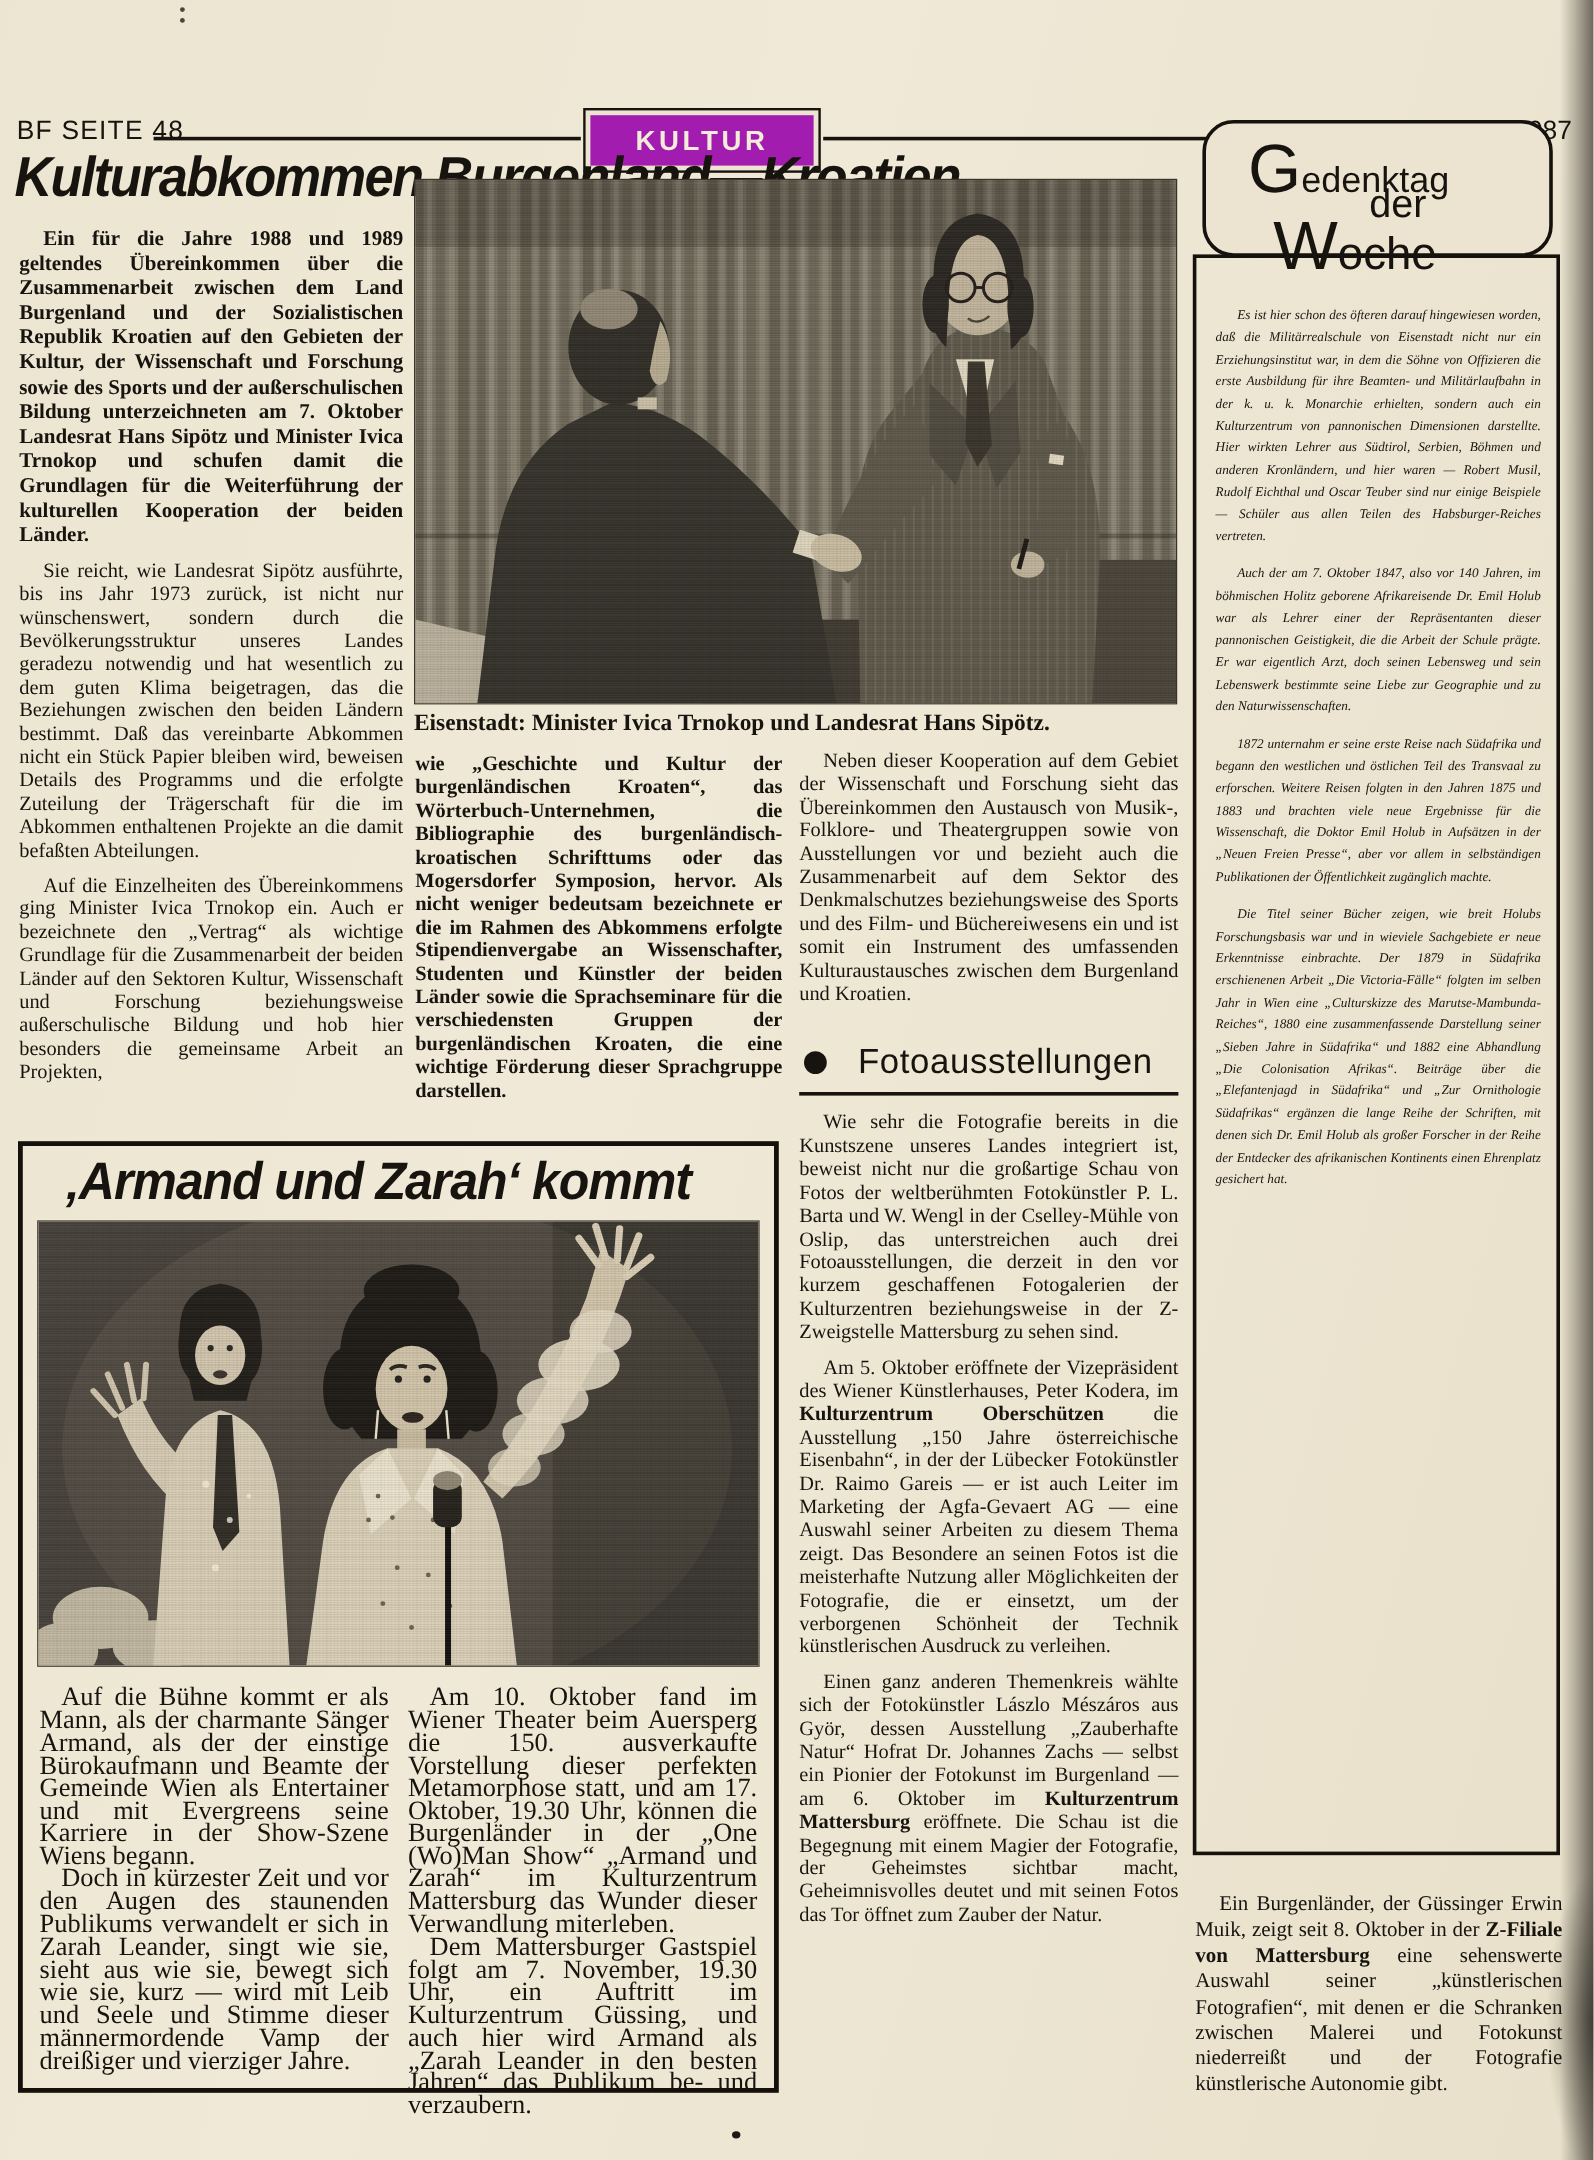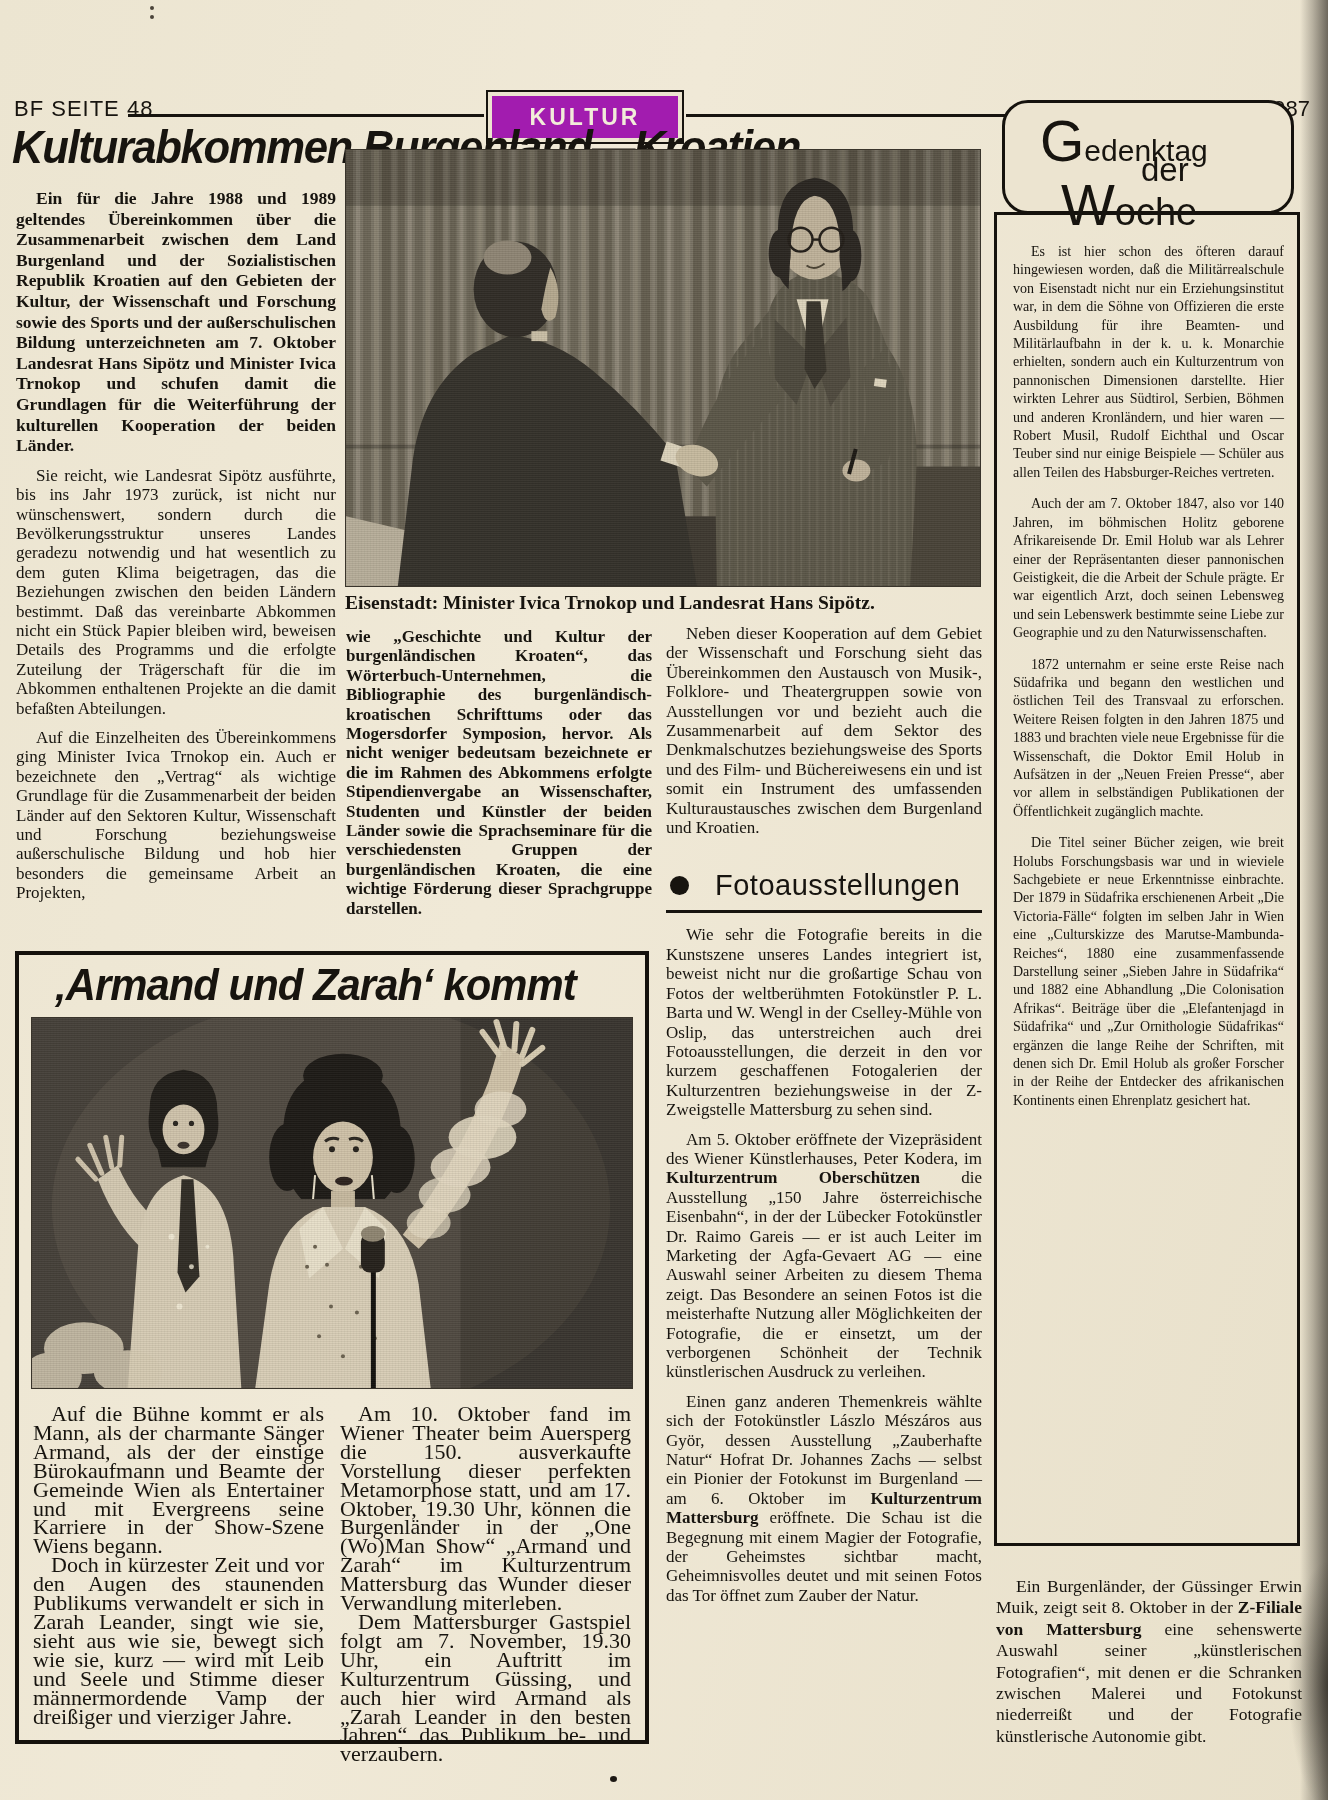--- a/index.html
+++ b/index.html
@@ -61,21 +61,21 @@
 
   
   .sidebar-box { left:994px; top:212px; width:306px; height:1334px; border:3px solid #15120d; }
   .sidebar-title-box { left:1002px; top:100px; width:292px; height:114px; border:3px solid #15120d; border-radius:26px; background:#ece4d0; z-index:2; }
   .sidebar-title-box div { position:absolute; font-family:"Liberation Sans","DejaVu Sans",sans-serif; font-weight:400; line-height:1; color:#17140f; }
   .st1 { left:35px; top:10px; font-size:30px; }
   .st2 { left:136px; top:50px; font-size:33px; }
   .st3 { left:56px; top:74px; font-size:38px; }
   .st1::first-letter, .st3::first-letter { font-size:57px; }
   .sidebar-text { left:1013px; top:243px; width:271px; z-index:3; }
-  .sidebar-text p { font-size:14px; line-height:18.4px; text-align:justify; text-indent:18px; margin:0 0 13px; }
+  .sidebar-text p { font-style:italic; font-size:11px; line-height:18.4px; text-align:justify; text-indent:18px; margin:11px 0 13px; }
 
   .bottom-right { left:996px; top:1576px; width:306px; }
   .bottom-right p { font-size:17.5px; line-height:21.4px; text-align:justify; text-indent:20px; }
 
   
   .scan-edge { right:0; top:0; width:28px; height:1800px;
     background:linear-gradient(to right, rgba(26,22,17,0) 0%, rgba(26,22,17,.25) 45%, rgba(24,20,15,.6) 100%); z-index:9; }
   .scan-blotch { right:0; top:1560px; width:40px; height:250px;
     background:radial-gradient(ellipse at right center, rgba(20,17,13,.5), transparent 70%); z-index:9; }
   .scan-colon { left:150px; top:6px; width:4px; height:4px; background:#4a443a; border-radius:50%; box-shadow:0 9px 0 #4a443a; }

